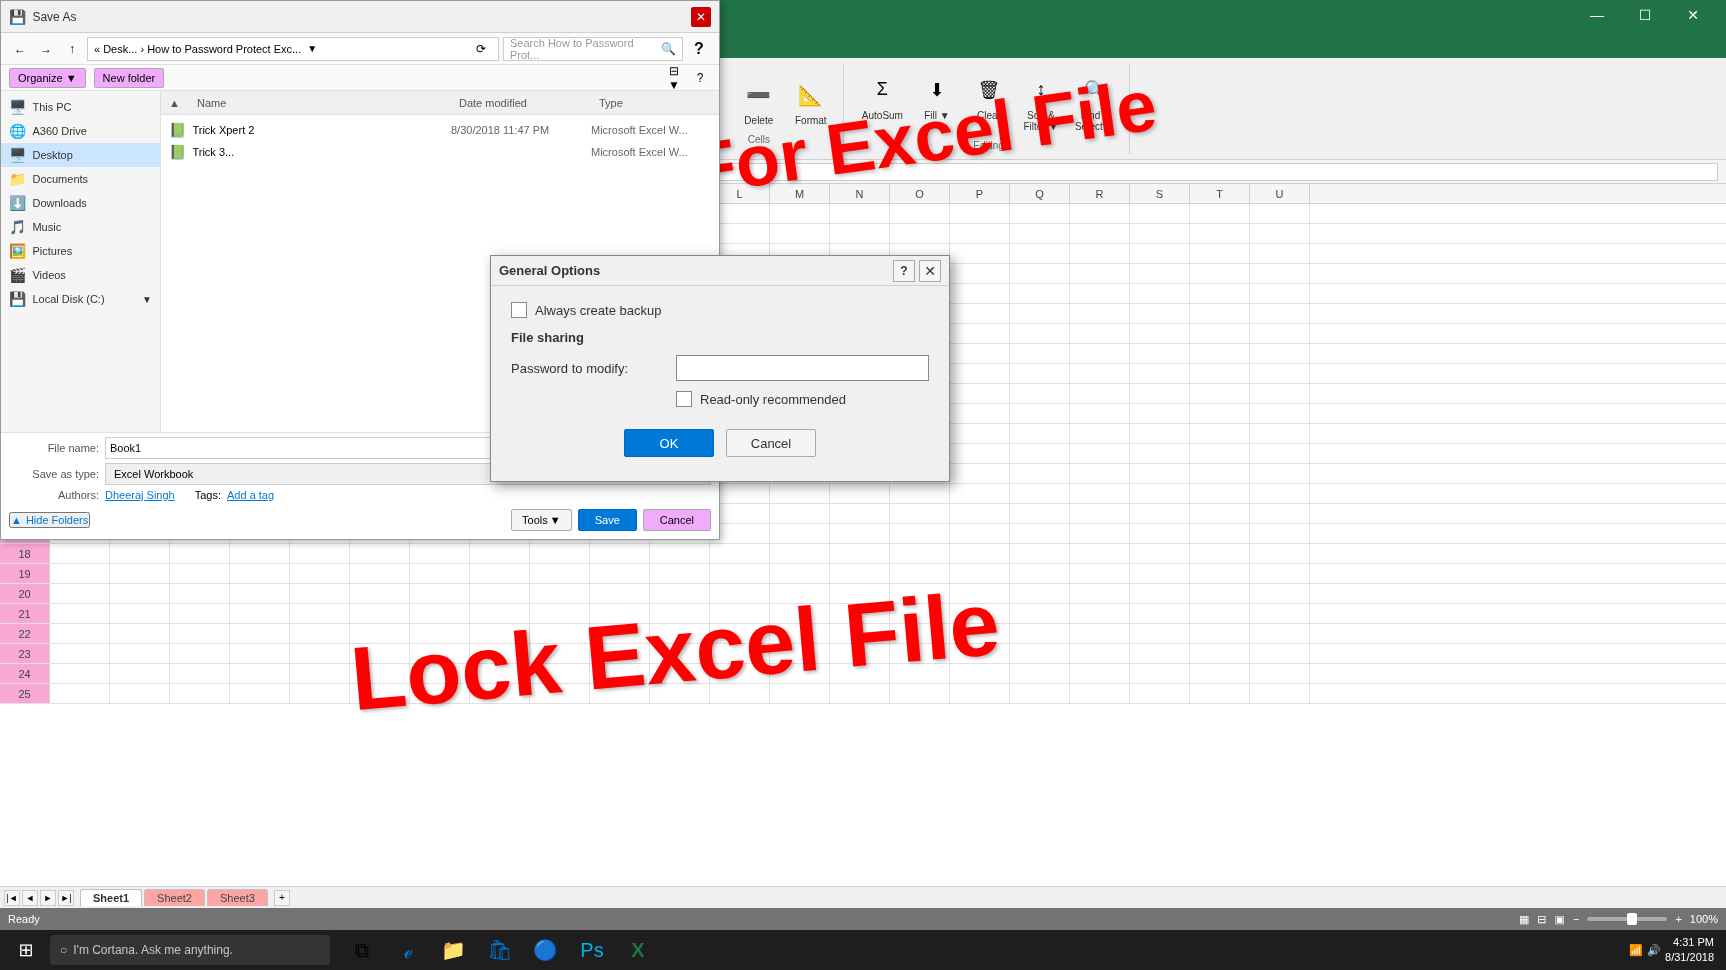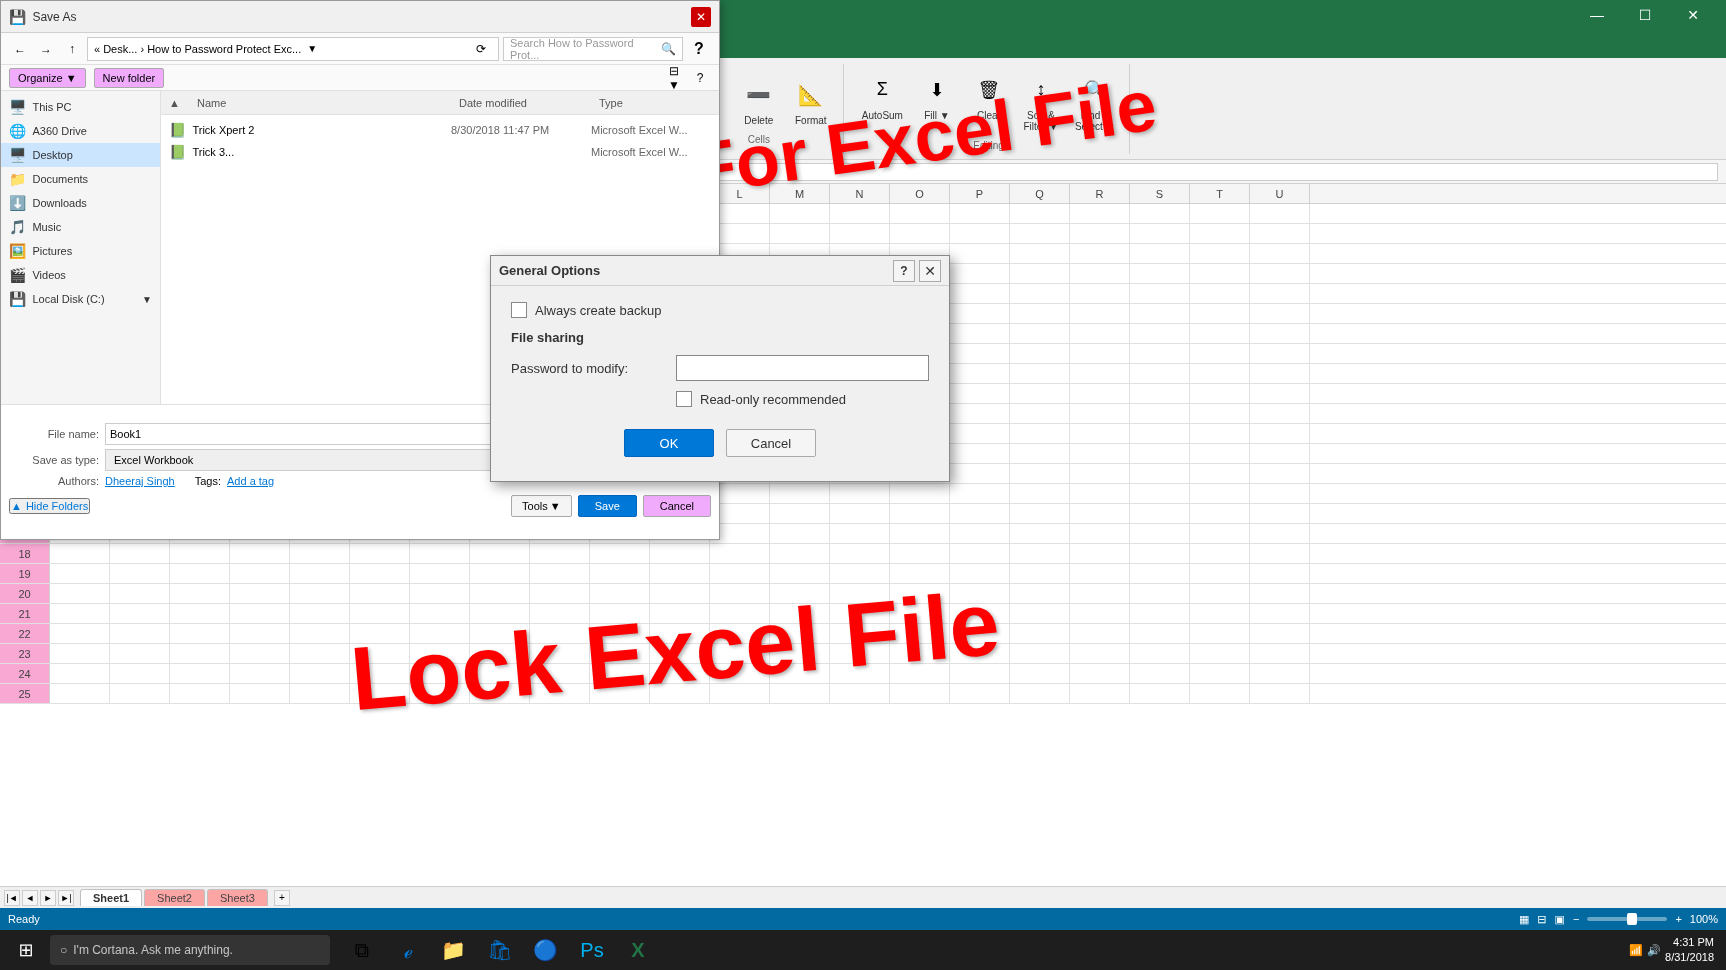--- a/index.html
+++ b/index.html
@@ -220,21 +220,21 @@
       left: 350px;
       font-size: 90px;
       transform: rotate(-5deg);
     }
 
     
     .status-bar {
       position: absolute;
       bottom: 40px; left: 0;
       width: 100%; height: 22px;
-      background: #0369a1;
+      background: #737373;
       display: flex;
       align-items: center;
       padding: 0 8px;
       justify-content: space-between;
     }
     .status-bar-left {
       color: white;
       font-size: 11px;
     }
     .status-bar-right {
@@ -505,21 +505,21 @@
     .file-item-icon {
       font-size: 14px;
       margin-right: 6px;
       color: #217346;
     }
     .file-item-name { flex: 1; }
     .file-item-date { width: 140px; color: #666; }
     .file-item-type { width: 120px; color: #666; }
     .save-as-footer {
       border-top: 1px solid #e0e0e0;
-      padding: 18px 8px;
+      padding: 4px 8px;
     }
     .save-as-field {
       display: flex;
       align-items: center;
       margin-bottom: 4px;
       font-size: 11px;
     }
     .save-as-field label {
       width: 90px;
       text-align: right;

